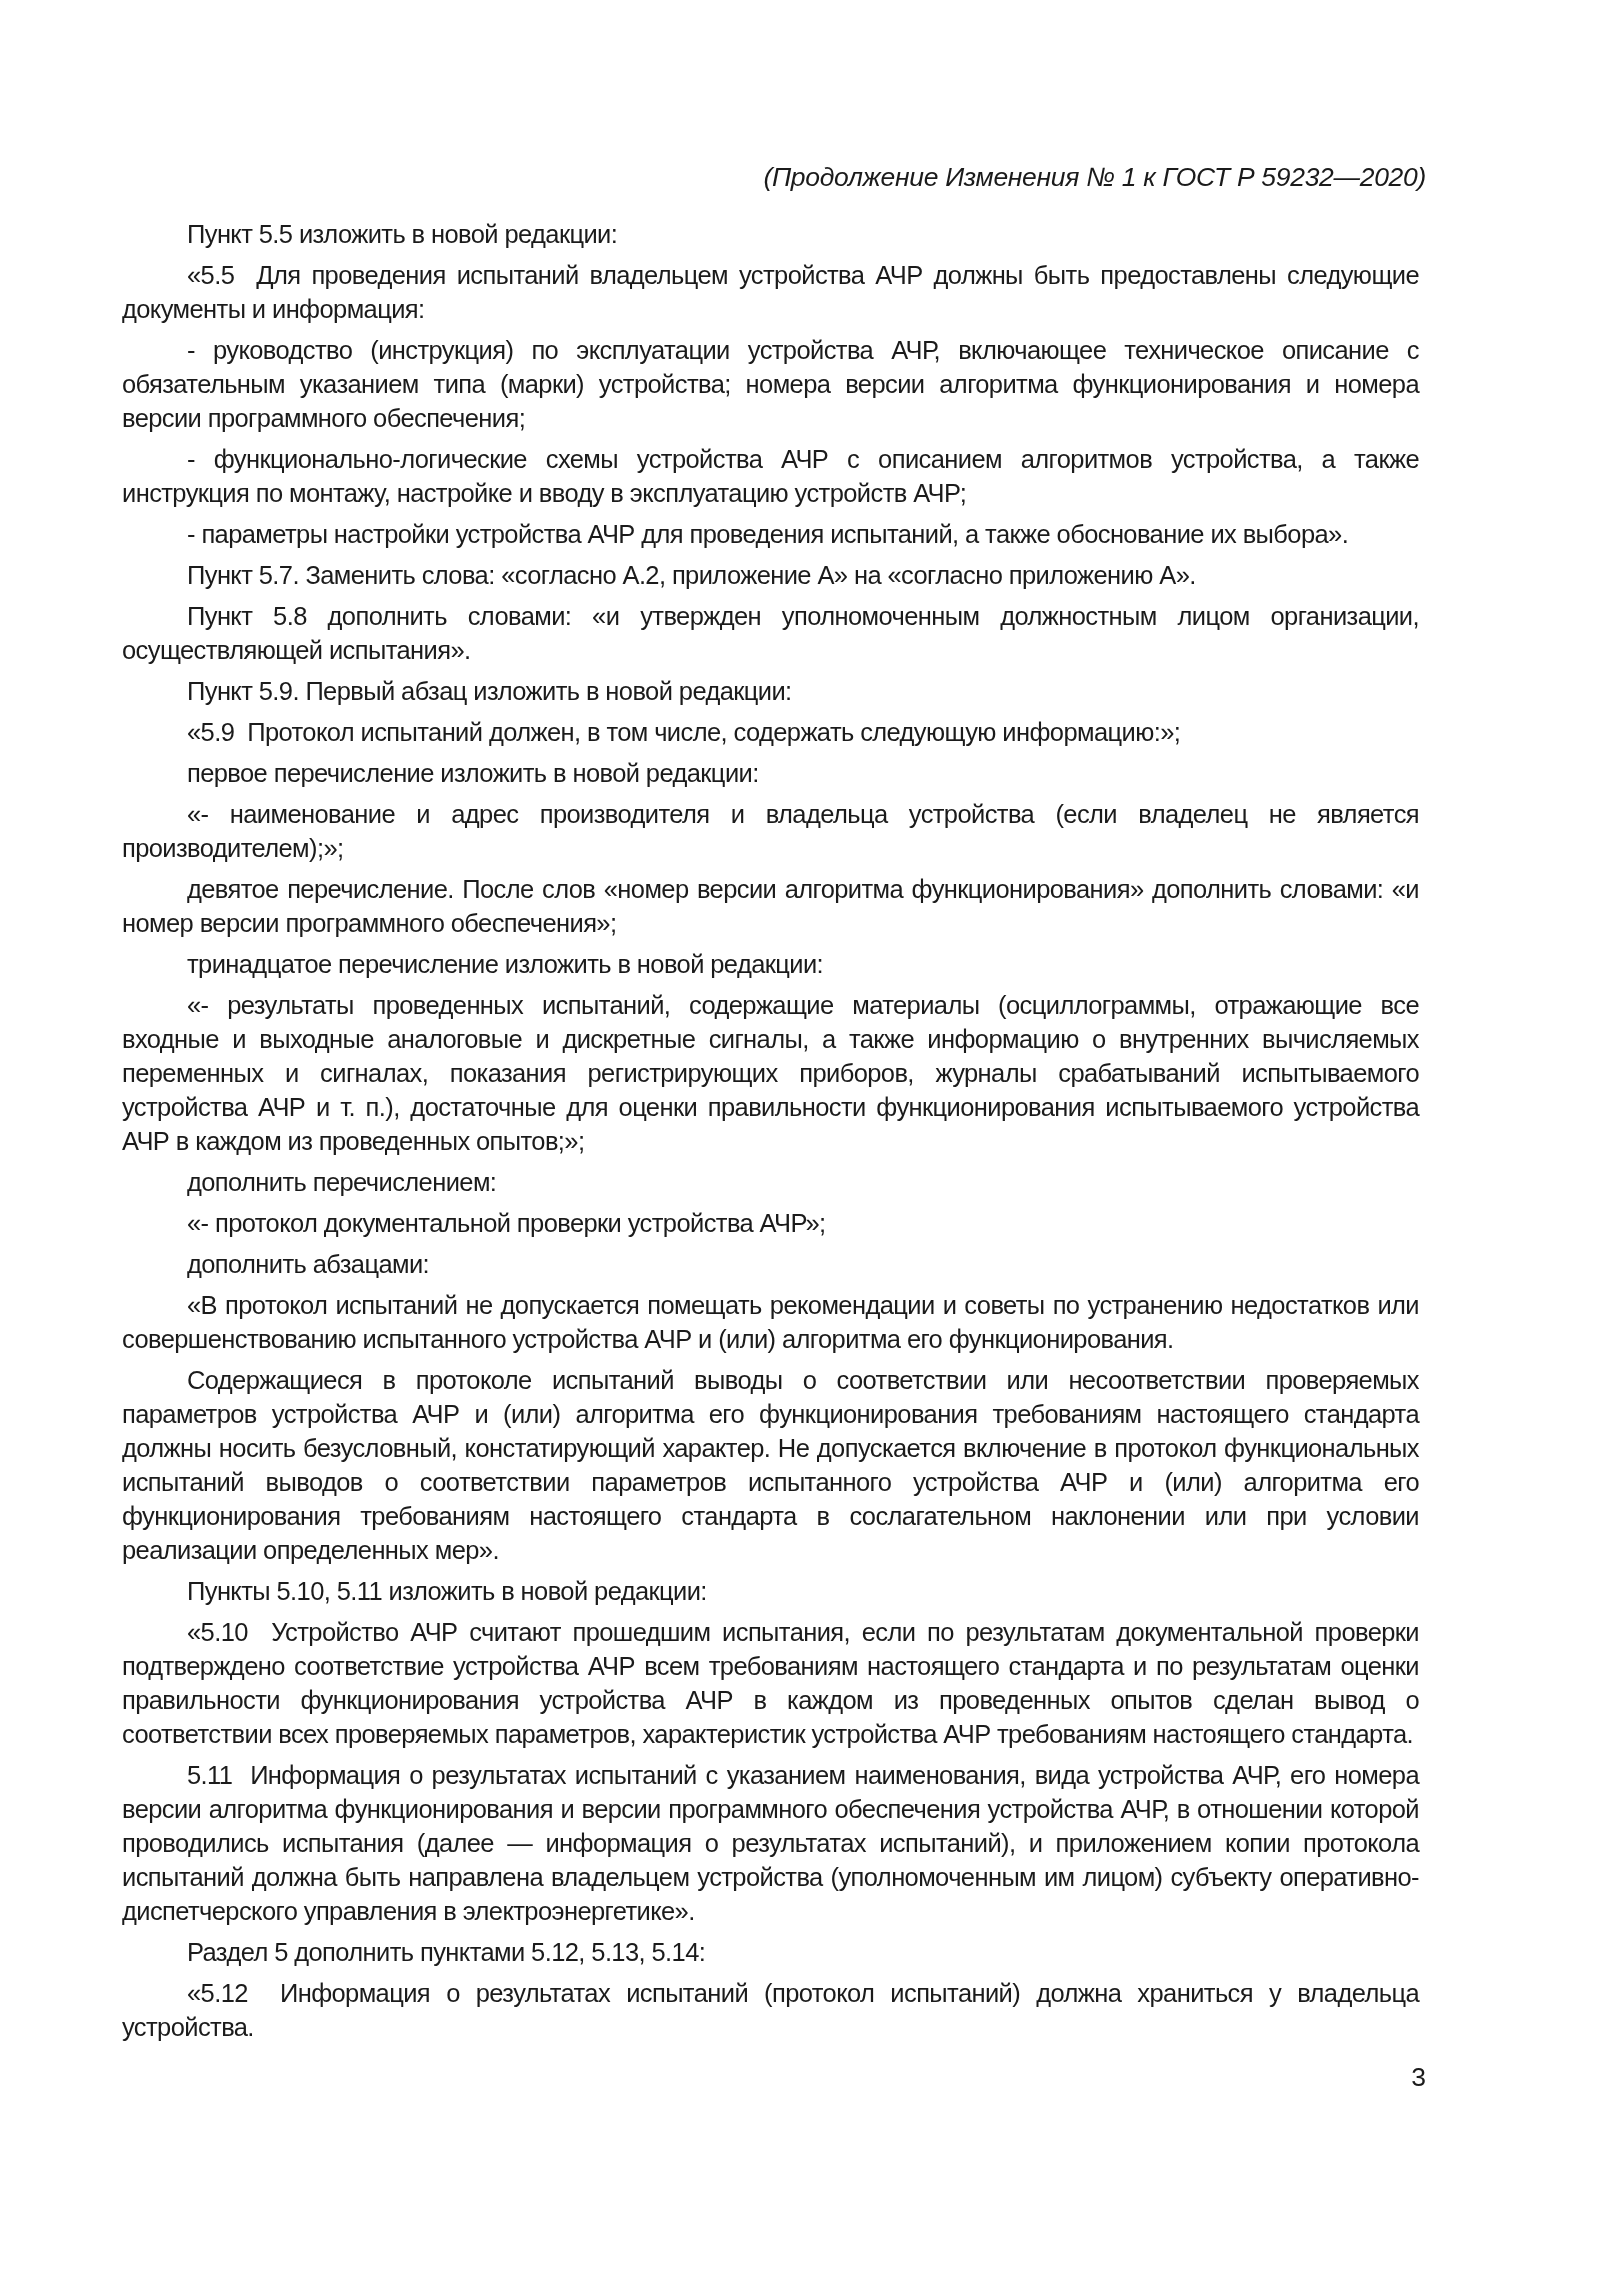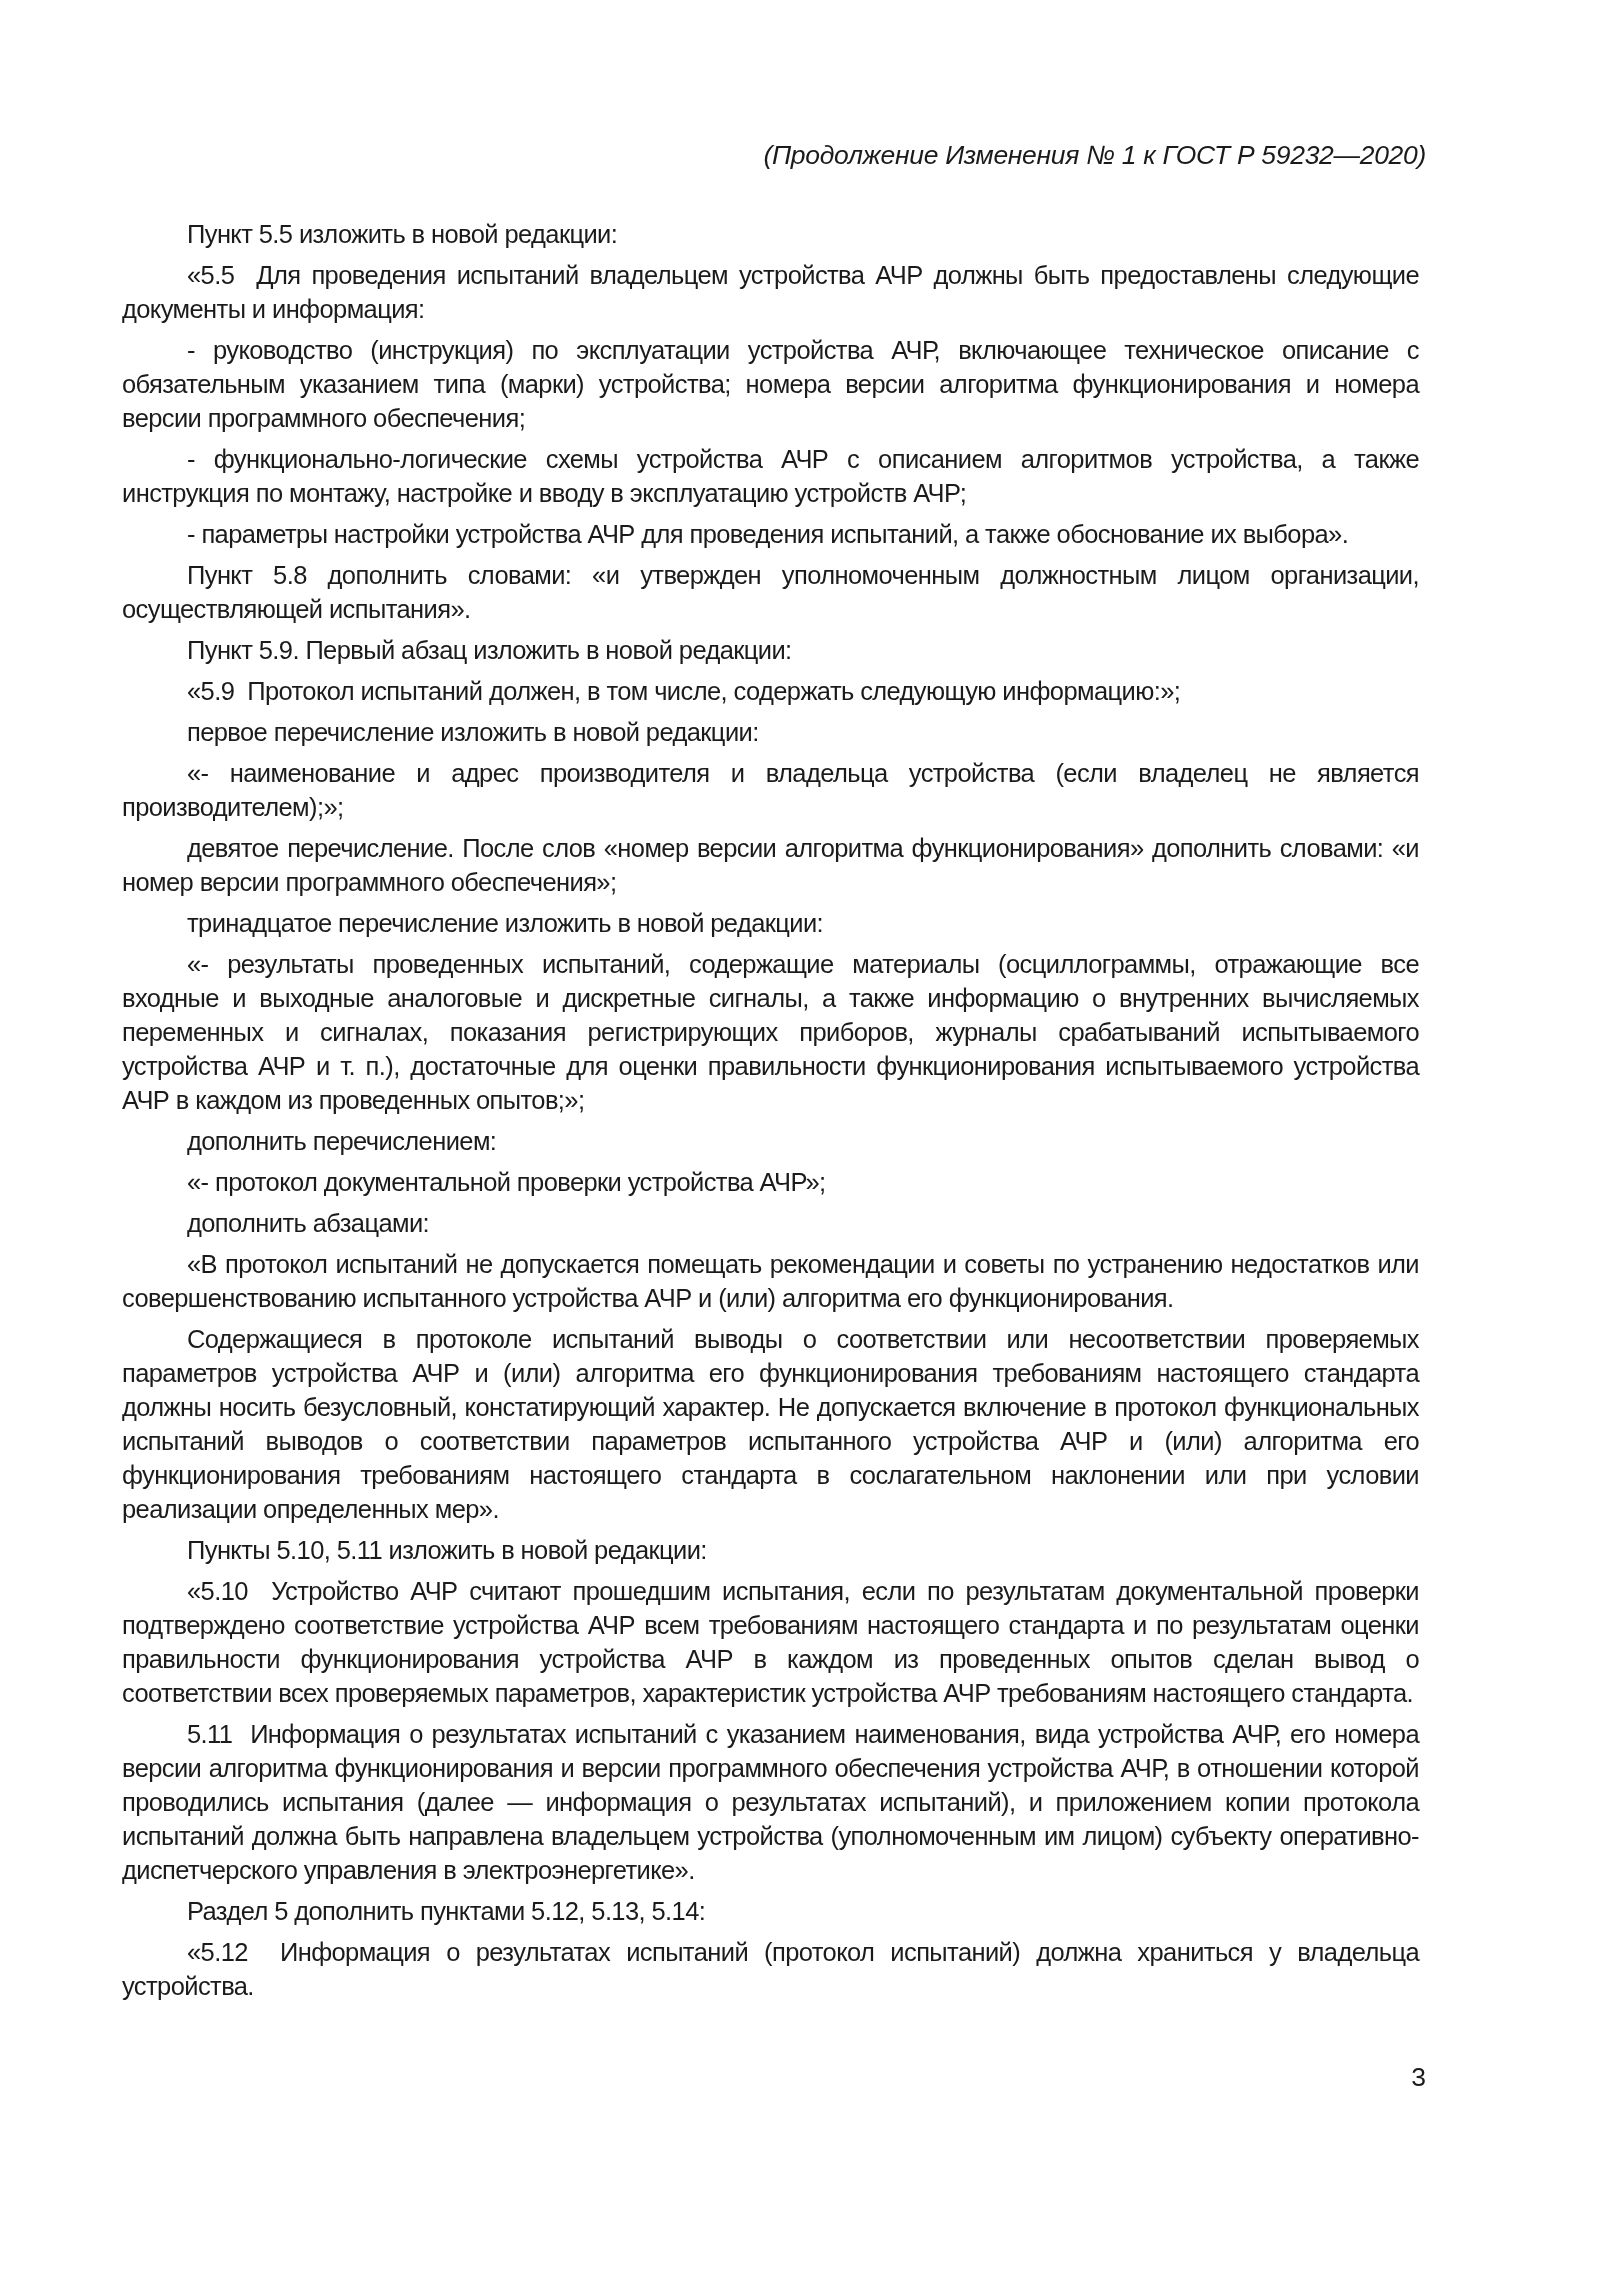--- a/index.html
+++ b/index.html
@@ -12,21 +12,21 @@
     width: 1621px;
     height: 2293px;
     margin: 0 auto;
     background: #ffffff;
     color: #1b1b1b;
     font-family: "Liberation Sans", "DejaVu Sans", sans-serif;
     overflow: hidden;
   }
   .running-head {
     position: absolute;
-    top: 140px;
+    top: 162px;
     left: 115px;
     width: 1311px;
     text-align: right;
     font-size: 26.5px;
     font-style: italic;
     letter-spacing: -0.3px;
     white-space: nowrap;
   }
   .doc-body {
     position: absolute;
@@ -59,20 +59,21 @@
 
 <div class="page">
   <div class="running-head">(Продолжение Изменения № 1 к ГОСТ Р 59232—2020)</div>
 
   <div class="doc-body">
       <p>Пункт 5.5 изложить в новой редакции:</p>
       <p>«5.5&nbsp; Для проведения испытаний владельцем устройства АЧР должны быть предоставлены следующие документы и информация:</p>
       <p>- руководство (инструкция) по эксплуатации устройства АЧР, включающее техническое описание с обязательным указанием типа (марки) устройства; номера версии алгоритма функционирования и номера версии программного обеспечения;</p>
       <p>- функционально-логические схемы устройства АЧР с описанием алгоритмов устройства, а также инструкция по монтажу, настройке и вводу в эксплуатацию устройств АЧР;</p>
       <p>- параметры настройки устройства АЧР для проведения испытаний, а также обоснование их выбора».</p>
+      <p>Пункт 5.7. Заменить слова: «согласно А.2, приложение А» на «согласно приложению А».</p>
       <p>Пункт 5.8 дополнить словами: «и утвержден уполномоченным должностным лицом организации, осуществляющей испытания».</p>
       <p>Пункт 5.9. Первый абзац изложить в новой редакции:</p>
       <p>«5.9&nbsp; Протокол испытаний должен, в том числе, содержать следующую информацию:»;</p>
       <p>первое перечисление изложить в новой редакции:</p>
       <p>«- наименование и адрес производителя и владельца устройства (если владелец не является производителем);»;</p>
       <p>девятое перечисление. После слов «номер версии алгоритма функционирования» дополнить словами: «и номер версии программного обеспечения»;</p>
       <p>тринадцатое перечисление изложить в новой редакции:</p>
       <p>«- результаты проведенных испытаний, содержащие материалы (осциллограммы, отражающие все входные и выходные аналоговые и дискретные сигналы, а также информацию о внутренних вычисляемых переменных и сигналах, показания регистрирующих приборов, журналы срабатываний испытываемого устройства АЧР и т. п.), достаточные для оценки правильности функционирования испытываемого устройства АЧР в каждом из проведенных опытов;»;</p>
       <p>дополнить перечислением:</p>
       <p>«- протокол документальной проверки устройства АЧР»;</p>

